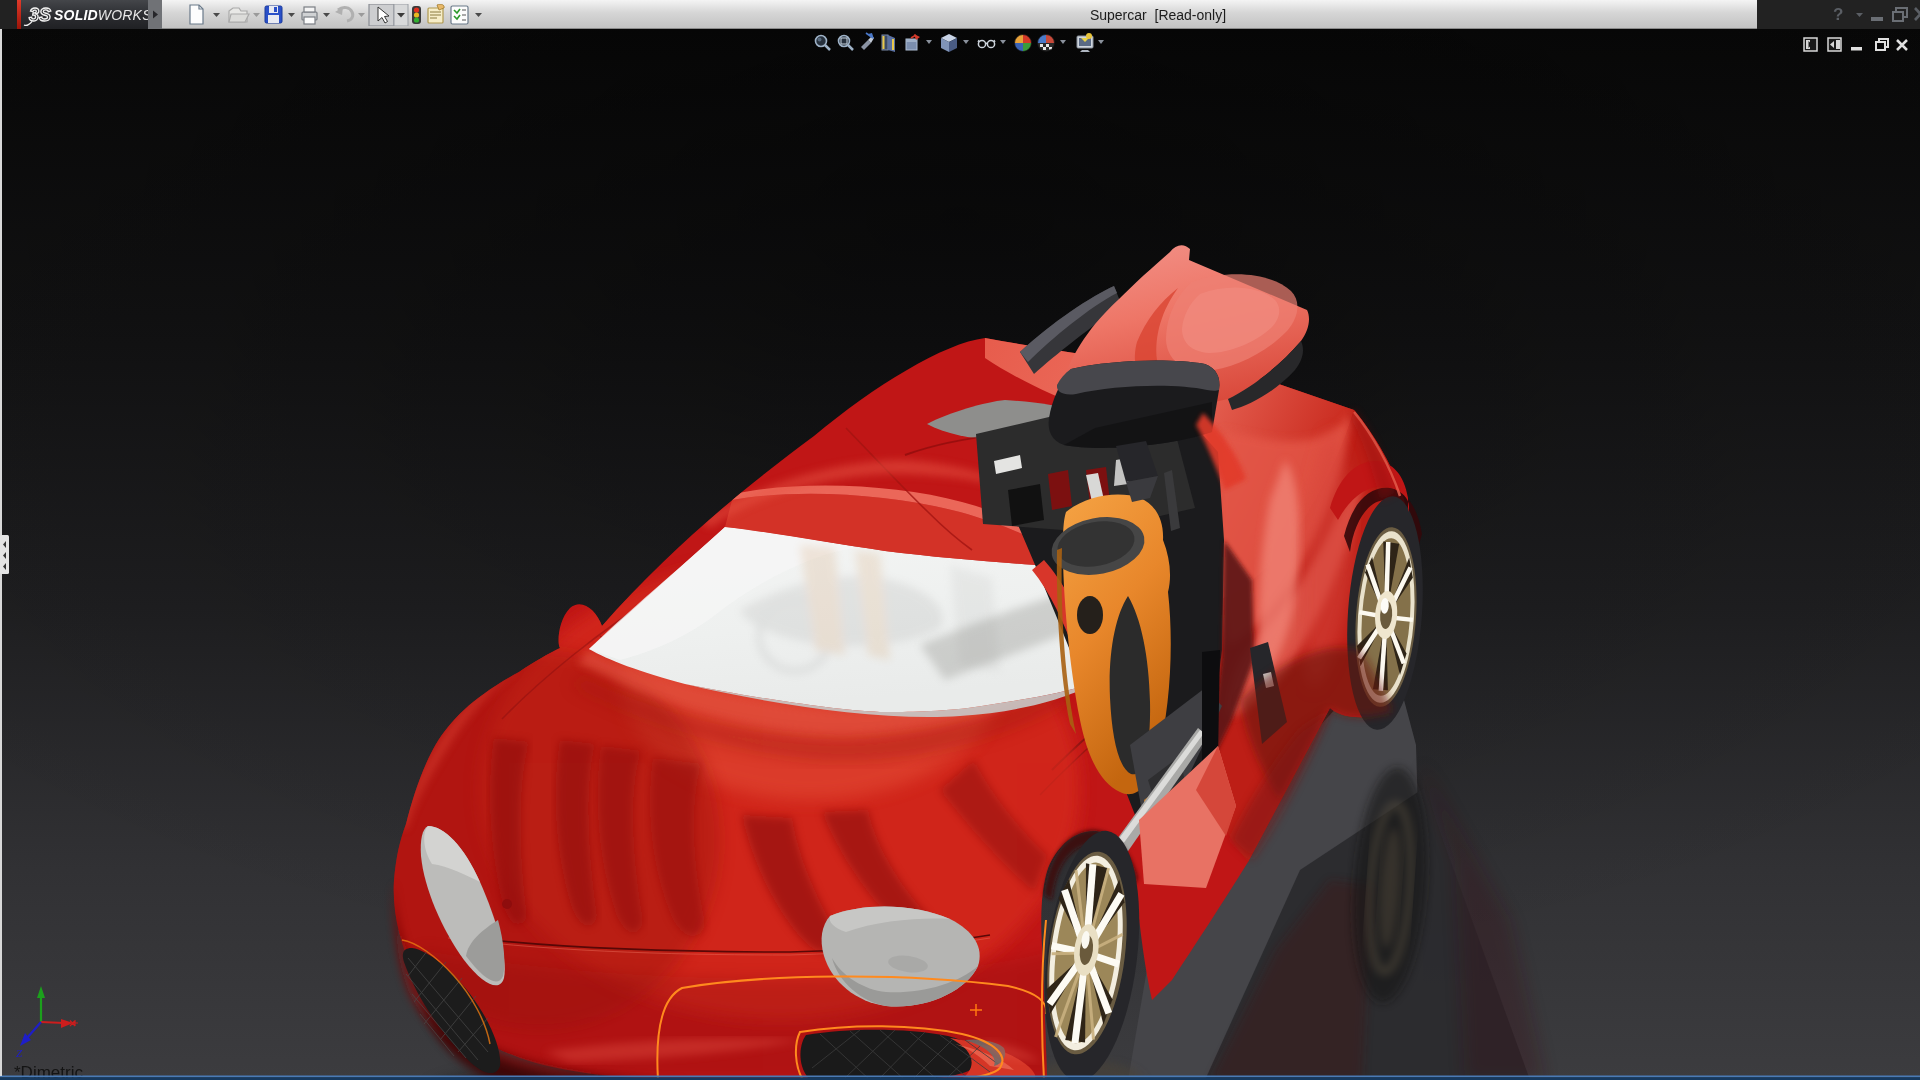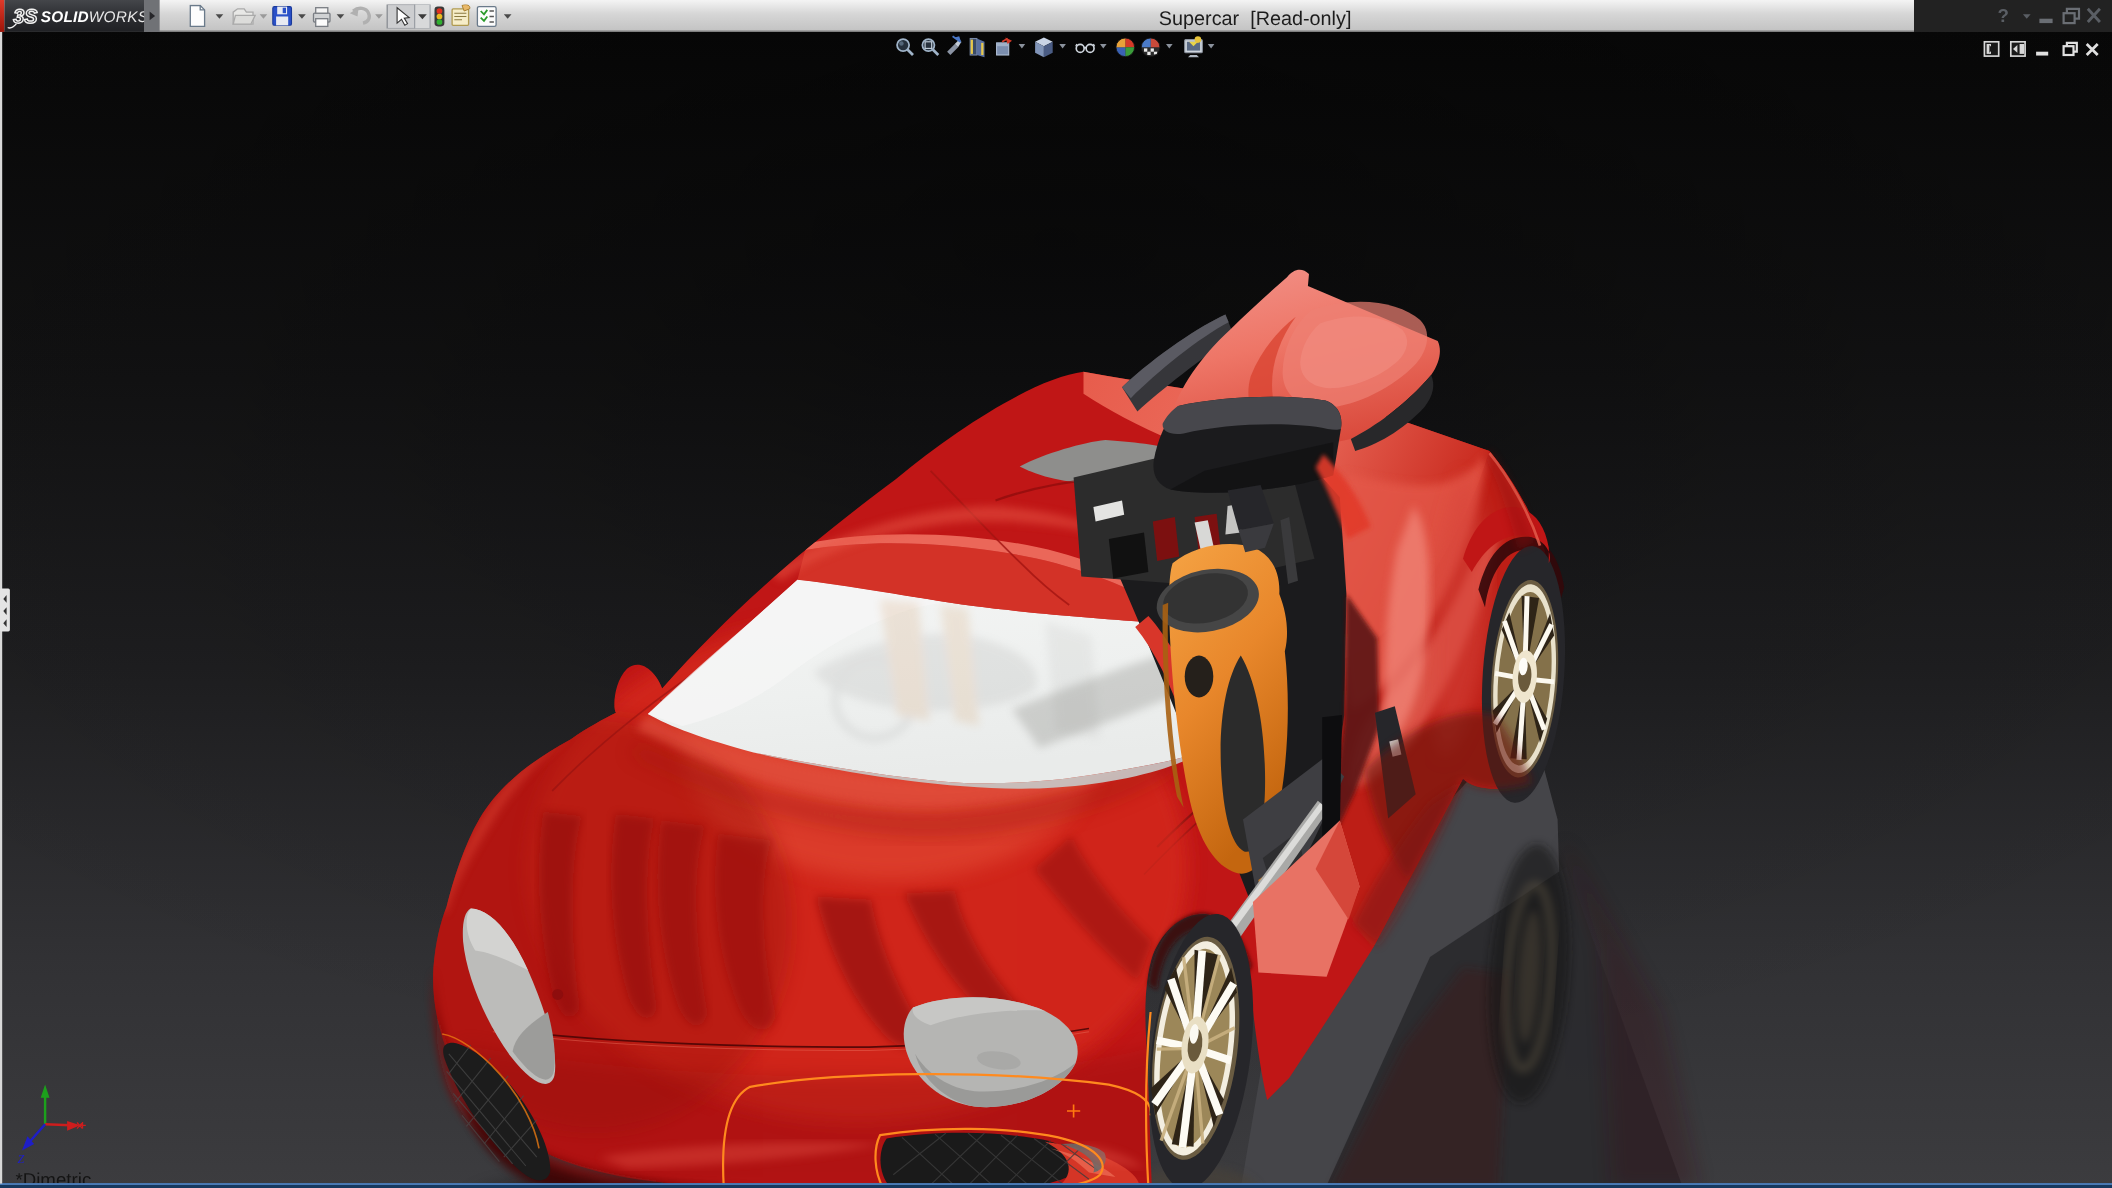--- a/index.html
+++ b/index.html
@@ -1,22 +1,22 @@
 <!DOCTYPE html>
 <html><head>
 <meta charset="utf-8">
 <style>
   html,body{margin:0;padding:0;width:1920px;height:1080px;overflow:hidden;background:#222;
     font-family:"Liberation Sans", sans-serif;}
-  #titlebar{position:absolute;left:0;top:0;width:1740px;height:29px;
+  #titlebar{position:absolute;left:17px;top:0;width:1740px;height:29px;
     background:linear-gradient(#f4f4f4,#d6d6d6 45%,#c3c3c3);border-bottom:1px solid #8a8a8a;box-sizing:border-box;}
   #redstripe{position:absolute;left:0;top:0;width:4px;height:29px;background:linear-gradient(#e03a2a,#9c1408);}
   #swlogo{position:absolute;left:4px;top:0;width:127px;height:29px;background:linear-gradient(#44464a,#2b2c30 55%,#202124);}
   #swflyout{position:absolute;left:131px;top:0;width:14px;height:29px;background:#707276;}
-  #title{position:absolute;left:1141px;top:7px;transform:translateX(-50%);font-size:18px;color:#1c1c1c;white-space:nowrap;}
+  #title{position:absolute;left:1141px;top:7px;transform:translateX(-50%);font-size:14px;color:#1c1c1c;white-space:nowrap;}
   .tb-ico{position:absolute;top:4px;}
   #viewport{position:absolute;left:0;top:29px;width:1920px;height:1051px;}
 </style>
 </head>
 <body>
 
 <svg id="viewport" width="1920" height="1051" viewBox="0 29 1920 1051">
 <defs>
   <linearGradient id="bgGrad" x1="0" y1="0" x2="0" y2="1">
     <stop offset="0" stop-color="#080808"></stop>

